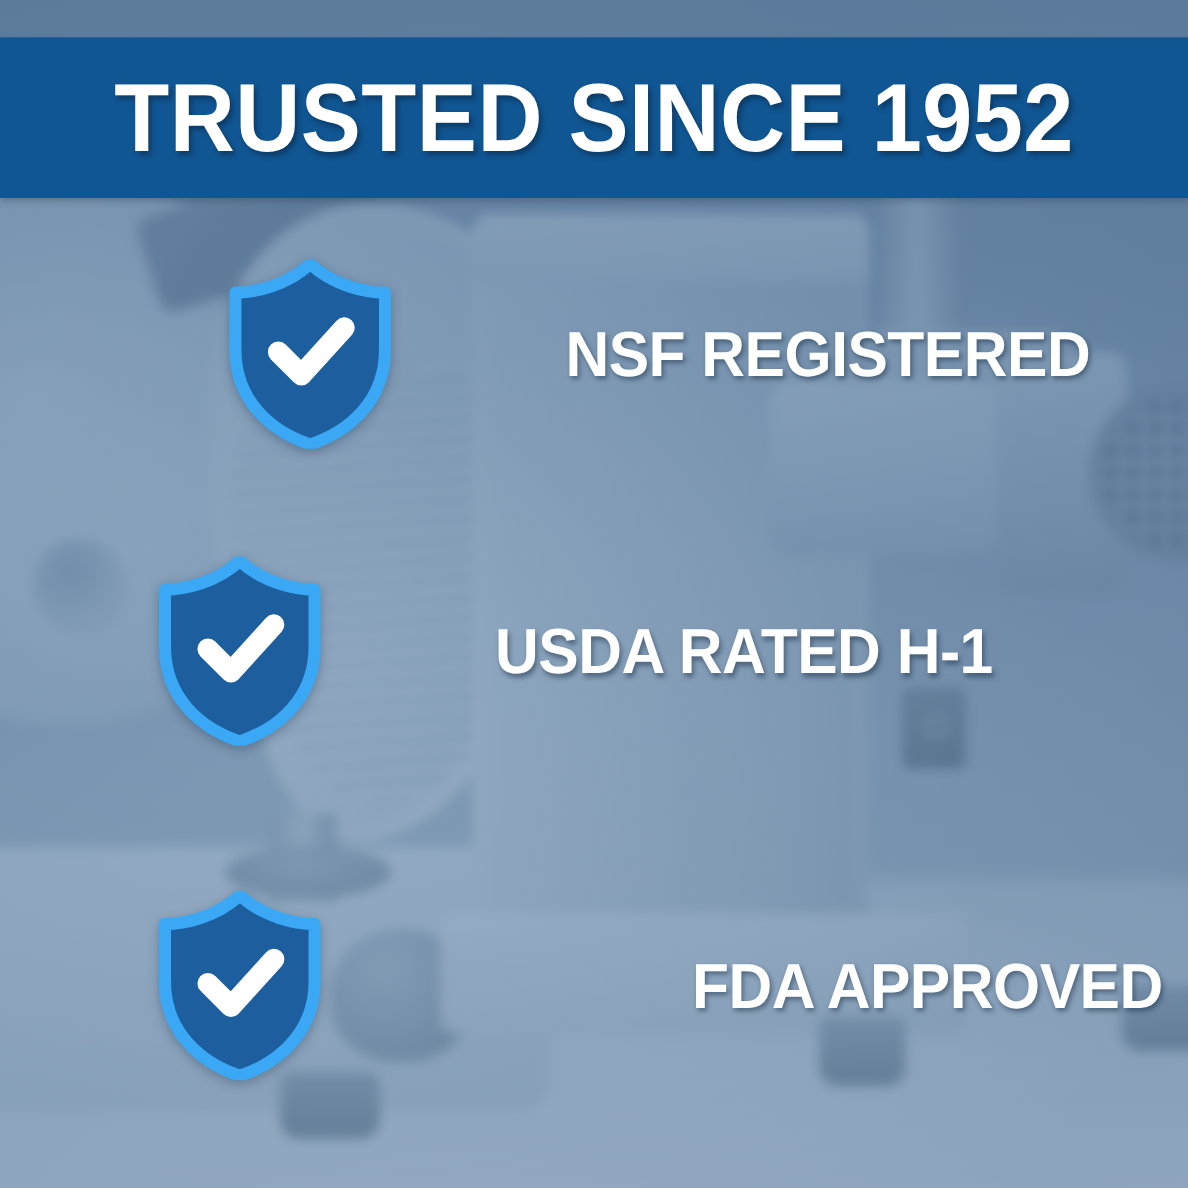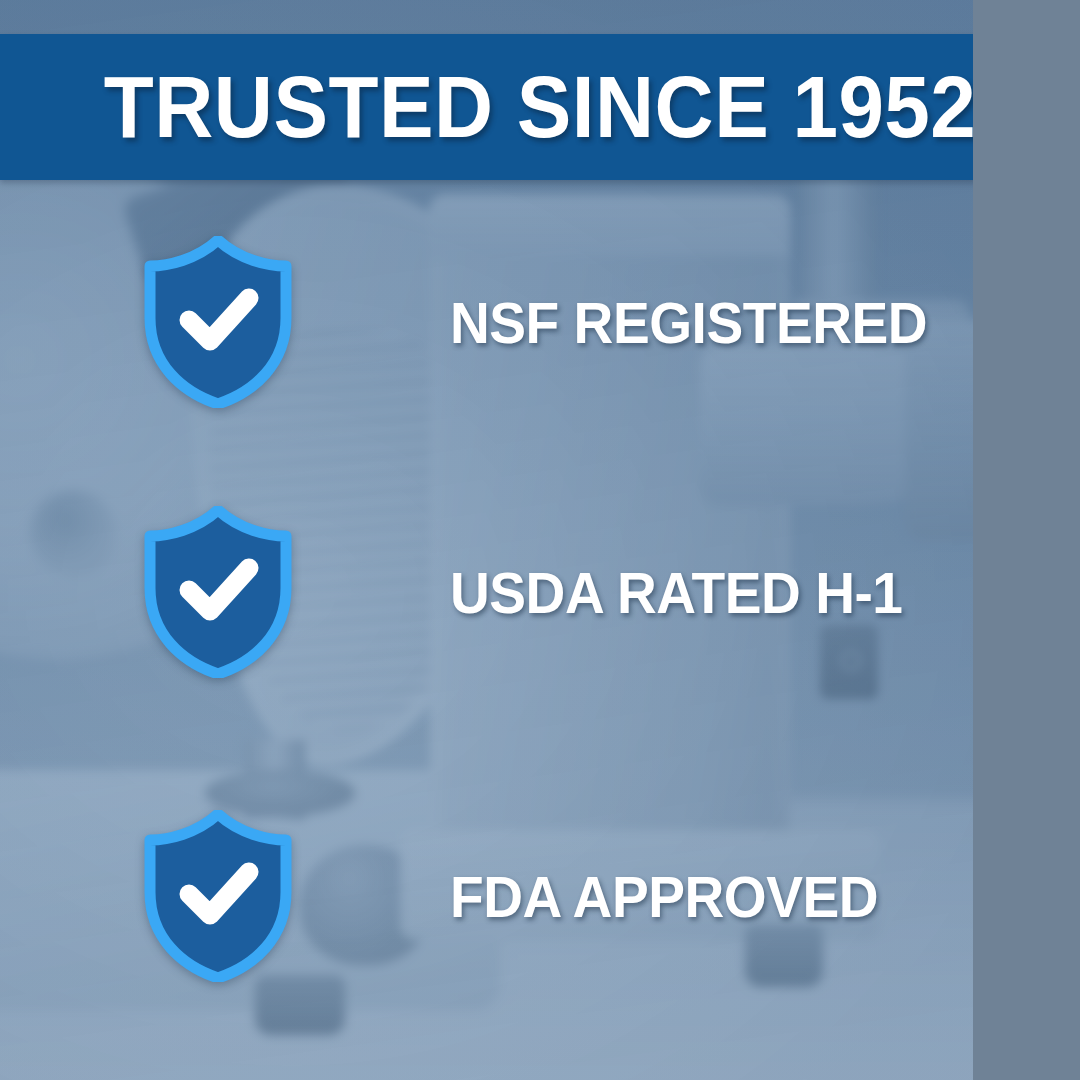--- a/index.html
+++ b/index.html
@@ -2,21 +2,21 @@
 <html><head>
 <meta charset="utf-8">
 <style>
   html, body {
     margin: 0;
     padding: 0;
     background: #6f8296;
   }
   #stage {
     position: relative;
-    width: 973px;
+    width: 1080px;
     height: 1080px;
     overflow: hidden;
     font-family: "Liberation Sans", sans-serif;
     background: #7d90a4;
   }
 
   
   .photo {
     position: absolute;
     inset: 0;
@@ -334,23 +334,23 @@
     width: 1080px;
     height: 900px;
   }
   .row {
     position: absolute;
     left: 0;
     width: 1080px;
     display: flex;
     align-items: center;
   }
-  .row-1 { top: 56px; }
+  .row-1 { top: 56px; justify-content: center; }
   .row-2 { top: 326px; }
-  .row-3 { top: 630px; }
+  .row-3 { top: 630px; justify-content: space-between; }
 
   .shield {
     width: 148px;
     height: 172px;
     margin-left: 144px;
     flex: 0 0 auto;
     filter: drop-shadow(0 3px 5px rgba(10,30,52,.30));
   }
   .badge-label {
     margin-left: 158px;

